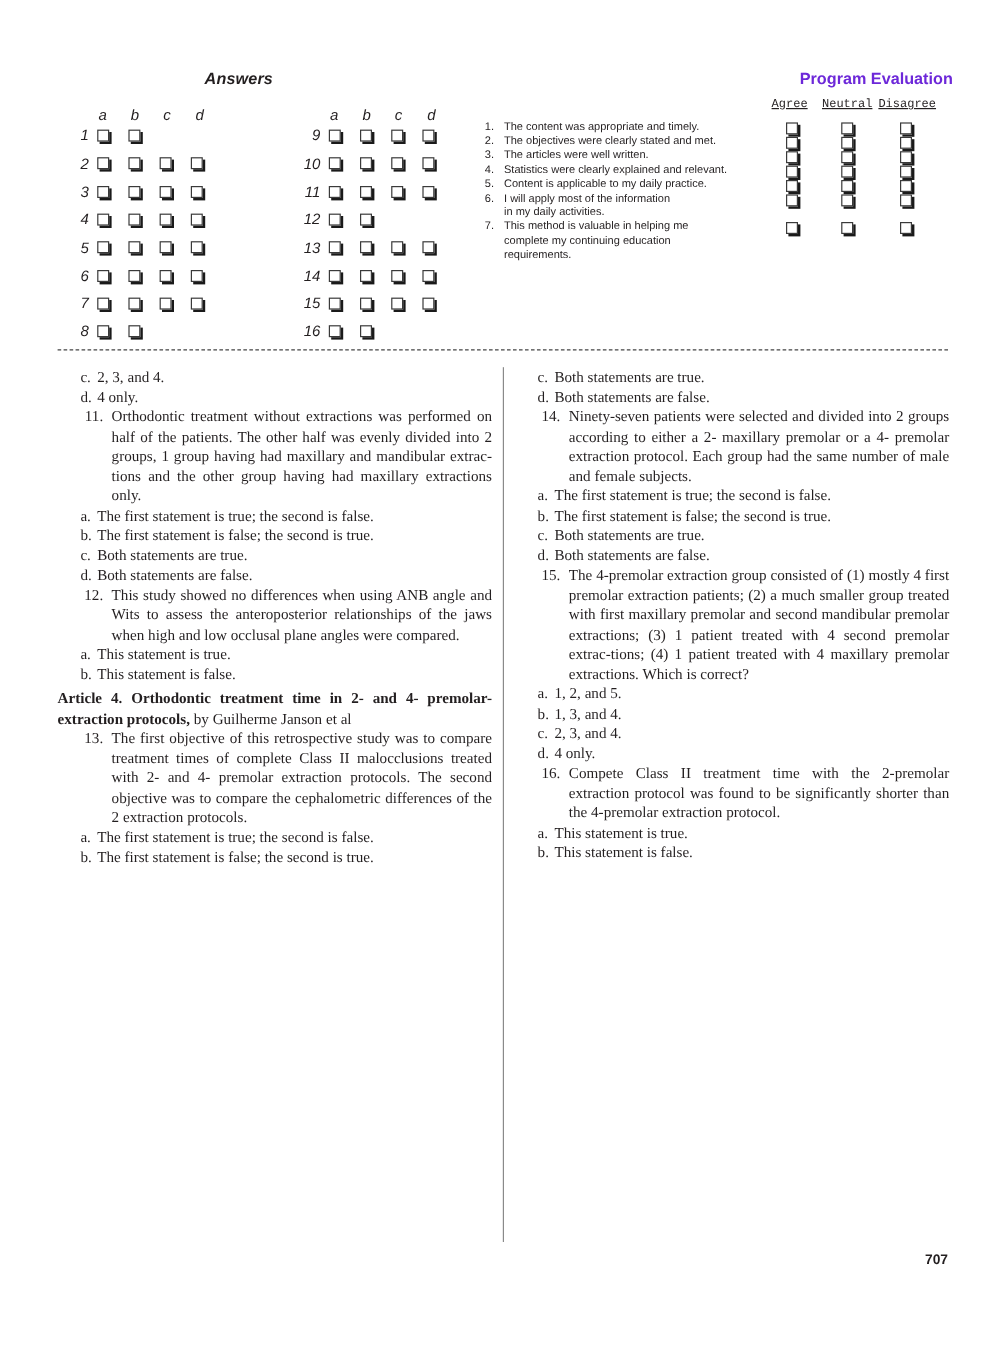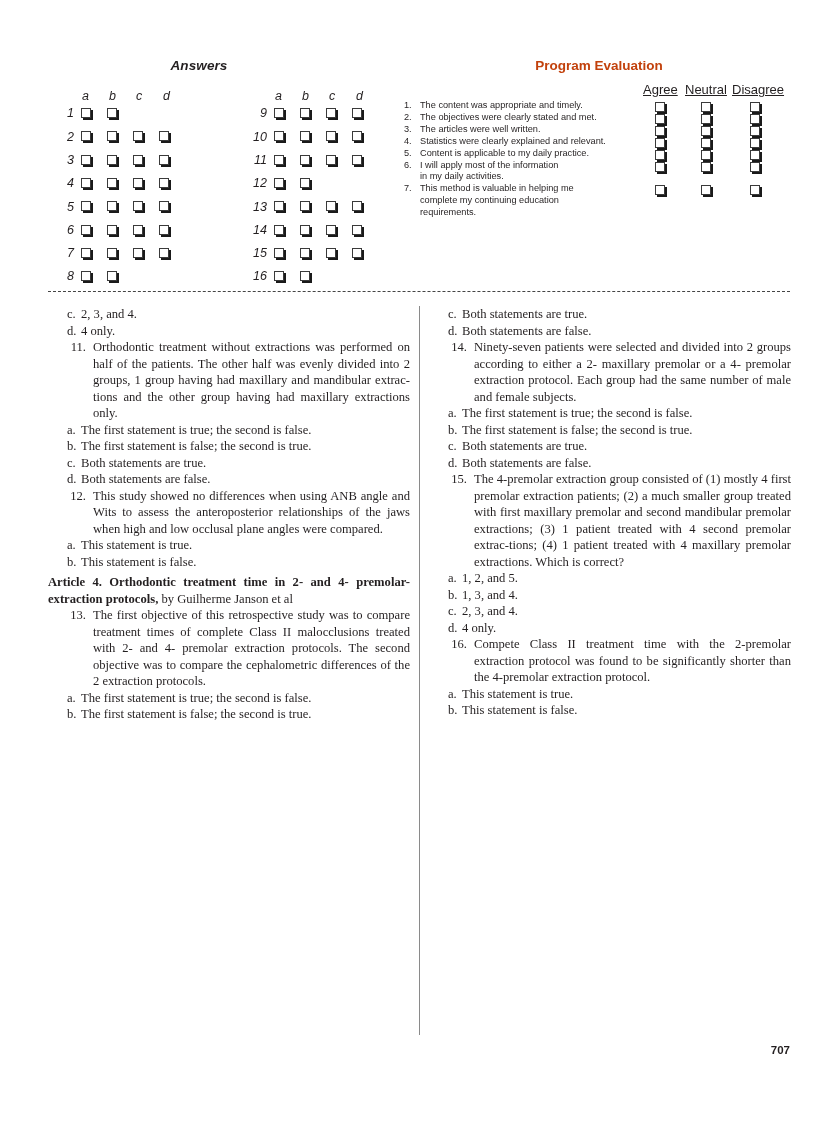--- a/index.html
+++ b/index.html
@@ -110,30 +110,30 @@
   .eval-block {
     position: absolute;
     left: 404px;
     top: 58px;
     width: 400px;
   }
   .eval-title {
     font-family: "Liberation Sans", sans-serif;
     font-weight: bold;
     font-size: 13.5px;
-    text-align: center;
+    text-align: right;
     width: 390px;
     margin: 0 0 9px 0;
-    color: #c2410c;
+    color: #6d28d9;
   }
   .eval-head {
     position: relative;
     height: 15px;
-    font-family: Liberation Sans, sans-serif;
-    font-size: 13px;
+    font-family: Liberation Mono, monospace;
+    font-size: 10px;
     color: #231f20;
   }
   .eval-head span {
     position: absolute;
     text-decoration: underline;
     white-space: nowrap;
   }
   .eval-head .h-agree    { left: 239px; }
   .eval-head .h-neutral  { left: 281px; }
   .eval-head .h-disagree { left: 328px; }

